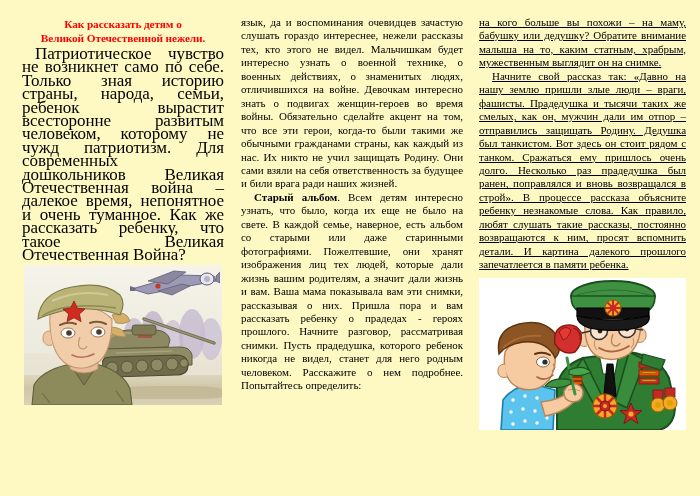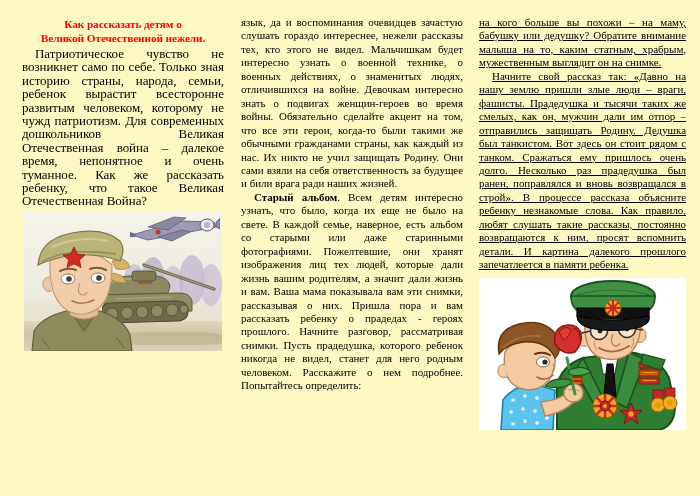--- a/index.html
+++ b/index.html
@@ -34,21 +34,21 @@
     padding: 18px 0 2px 0;
     color: #FF0000;
     font-weight: bold;
     font-size: 11.3px;
     line-height: 13.5px;
     text-align: center;
     letter-spacing: -0.1px;
   }
   .para {
     margin: 0;
-    font-size: 13px;
+    font-size: 17px;
     line-height: 13.4px;
     text-align: justify;
     text-indent: 13px;
     letter-spacing: -0.05px;
     word-spacing: 0.1px;
   }
   .para.noindent { text-indent: 0; }
   #col2 .para, #col3 .para { font-size: 11px; line-height: 13.45px; }
   .lead { font-weight: bold; }
 

